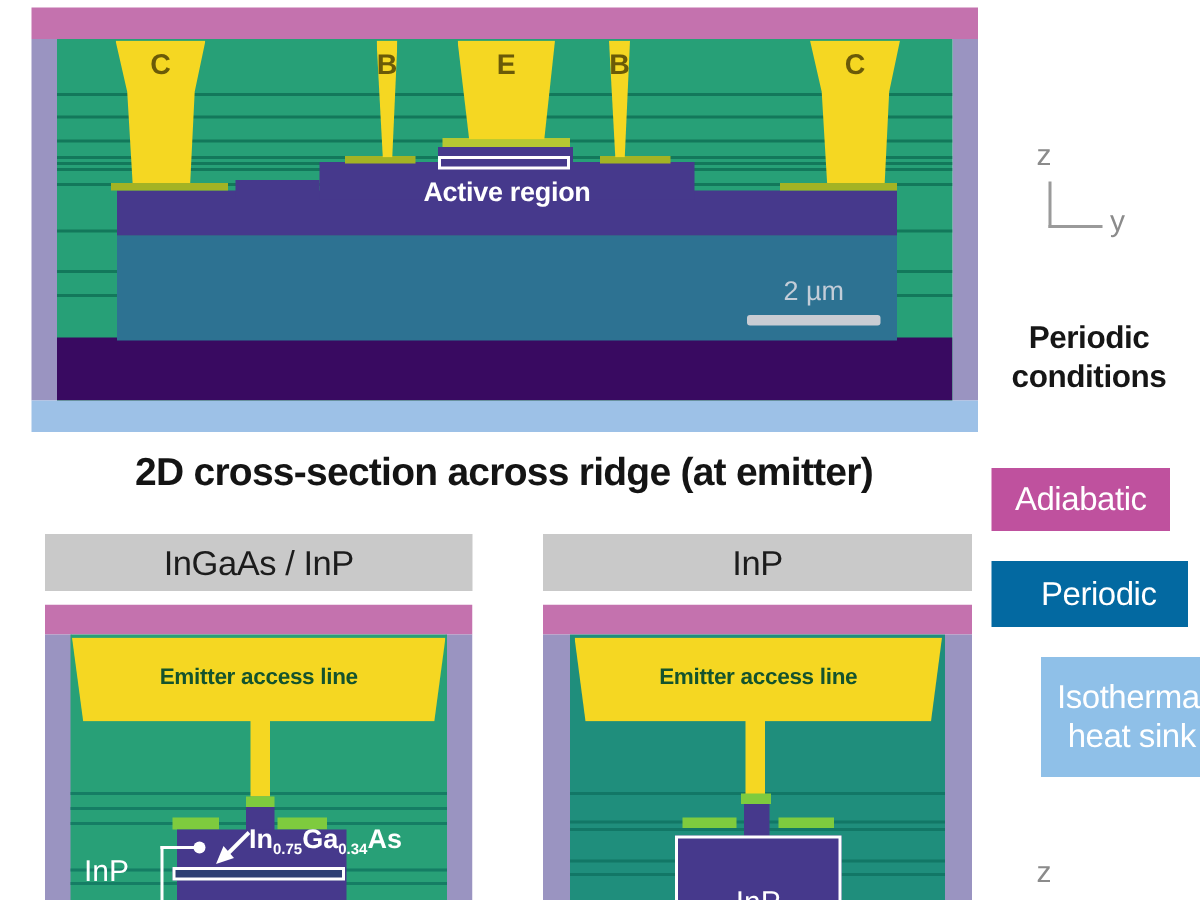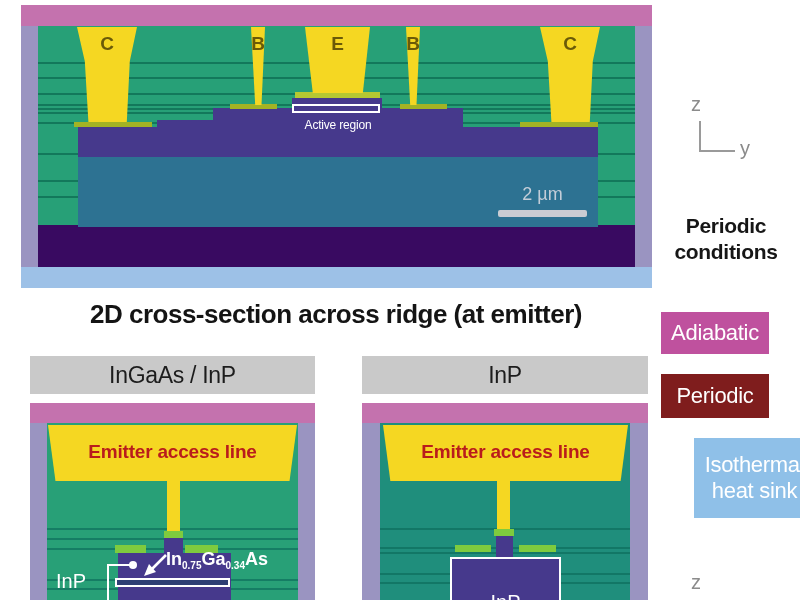--- a/index.html
+++ b/index.html
@@ -15,51 +15,51 @@
   #top-heatsink{left:21px;top:267px;width:631px;height:21px;background:#9dc1e7;}
   #top-interior{left:38px;top:26px;width:597px;height:241px;background:#27a077;overflow:hidden;}
   .hline{left:0;width:597px;height:2px;background:#0e6b52;opacity:.75;}
   .block{position:absolute;}
   .purple{background:#46398c;}
   .olive{background:#a3b324;}
   .yellow{background:#f5d722;}
   .contact-label{color:#6a5a08;font-size:19px;font-weight:bold;text-align:center;}
   #active-rect{left:254px;top:78px;width:84px;height:5px;border:2px solid #fff;}
   #active-region-label{left:195px;top:92px;width:210px;text-align:center;color:#fff;
-    font-size:12px;font-weight:normal;letter-spacing:-0.2px;}
+    font-size:18px;font-weight:bold;letter-spacing:-0.2px;}
   #scalebar{left:460px;top:184px;width:89px;height:7px;background:#c9ccd3;border-radius:2px;}
   #scalebar-label{left:460px;top:158px;width:89px;text-align:center;color:#c3cdd8;font-size:18px;}
   
   .axis-text{color:#8b8b8b;font-size:20px;}
   .axis-line{background:#9a9a9a;}
   
   #boundary-title{left:652px;top:213px;width:148px;text-align:center;color:#161616;
     font-size:21px;font-weight:bold;line-height:1.25;letter-spacing:-0.3px;}
-  .legend-box{width:108px;color:#fff;text-align:center;font-size:22px;letter-spacing:-0.3px;}
+  .legend-box{width:119px;color:#fff;text-align:center;font-size:22px;letter-spacing:-0.3px;}
   #legend-adiabatic{left:661px;top:312px;height:42px;line-height:42px;}
   #legend-periodic{left:661px;top:374px;height:44px;line-height:44px;}
   #legend-isothermal{left:694px;top:438px;width:121px;height:80px;line-height:1.2;
     display:flex;align-items:center;justify-content:center;}
   
   #section-title{left:0;top:299px;width:672px;text-align:center;color:#141414;
     font-size:26px;font-weight:bold;letter-spacing:-0.5px;}
   .panel-header{top:356px;height:38px;background:#c9c9c9;color:#1c1c1c;font-size:23px;
     text-align:center;line-height:38px;letter-spacing:-0.3px;}
   #header-left{left:30px;width:285px;}
   #header-right{left:362px;width:286px;}
   
   .panel{top:403px;height:197px;overflow:hidden;}
   #panel-left{left:30px;width:285px;}
   #panel-right{left:362px;width:286px;}
   .p-pink{left:0;top:0;width:100%;height:20px;background:#c472ae;}
   .p-gray{top:20px;width:18px;height:177px;background:#9a94c1;}
   .p-green-l{left:17px;top:20px;width:251px;height:177px;background:#28a077;}
   .p-green-r{left:18px;top:20px;width:250px;height:177px;background:#1f8e7c;}
   .p-hline{height:2px;background:#0d6d5c;opacity:.7;}
-  .trap{clip-path:polygon(0 0,100% 0,97% 100%,3% 100%);color:#b91c1c;font-size:19px;
+  .trap{clip-path:polygon(0 0,100% 0,97% 100%,3% 100%);color:#14532d;font-size:15px;
     font-weight:bold;text-align:center;line-height:54px;letter-spacing:-0.2px;}
   .cap-green{background:#7ecb3e;}
   #qw-rect{left:85px;top:175px;width:111px;height:5px;border:2px solid #fff;background:#2e3f74;}
   #inp-label-left{left:26px;top:167px;color:#fff;font-size:20px;}
   .bracket{background:#fff;}
   #formula{left:136px;top:146px;color:#fff;font-size:18px;font-weight:bold;white-space:nowrap;}
   #formula .sub{font-size:10px;vertical-align:-4px;font-weight:bold;}
   #inp-box{left:88px;top:154px;width:107px;height:60px;background:#46398c;border:2px solid #fff;
     text-align:center;color:#fff;font-size:20px;padding-top:32px;box-sizing:content-box;}
 </style>
@@ -117,21 +117,21 @@
   <div class="abs" id="scalebar"></div>
 </div>
 
 <div class="abs axis-text" style="left:691px;top:93px">z</div>
 <div class="abs axis-line" style="left:699px;top:121px;width:2px;height:31px"></div>
 <div class="abs axis-line" style="left:699px;top:150px;width:36px;height:2px"></div>
 <div class="abs axis-text" style="left:740px;top:137px">y</div>
 
 <div class="abs" id="boundary-title">Periodic conditions</div>
 <div class="abs legend-box" id="legend-adiabatic" style="background-color: rgb(191, 81, 158);">Adiabatic</div>
-<div class="abs legend-box" id="legend-periodic" style="background-color: #7f1d1d;">Periodic</div>
+<div class="abs legend-box" id="legend-periodic" style="background-color: #0369a1; padding-left: 12px;">Periodic</div>
 <div class="abs legend-box" id="legend-isothermal" style="background-color: rgb(143, 192, 232);">Isothermal heat sink</div>
 
 <div class="abs" id="section-title">2D cross-section across ridge (at emitter)</div>
 <div class="abs panel-header" id="header-left">InGaAs / InP</div>
 <div class="abs panel-header" id="header-right">InP</div>
 
 <div class="abs panel" id="panel-left">
   <div class="abs p-pink"></div>
   <div class="abs p-gray" style="left:0"></div>
   <div class="abs p-gray" style="left:267px"></div>

